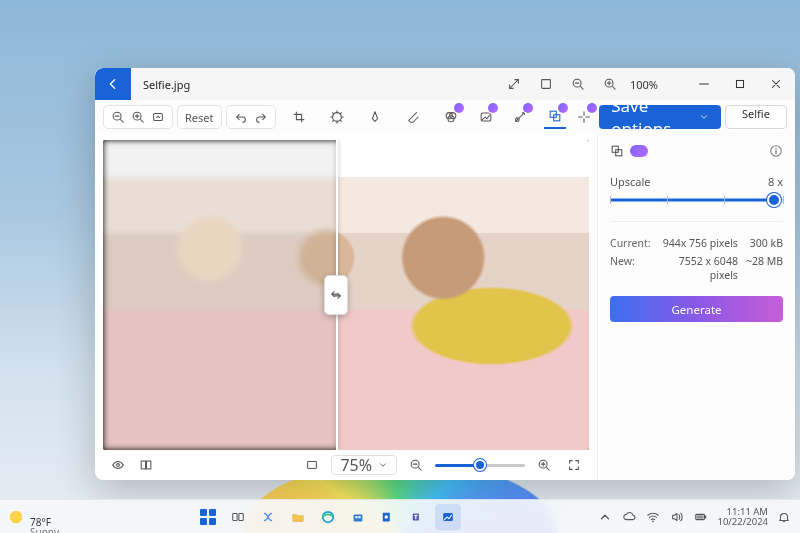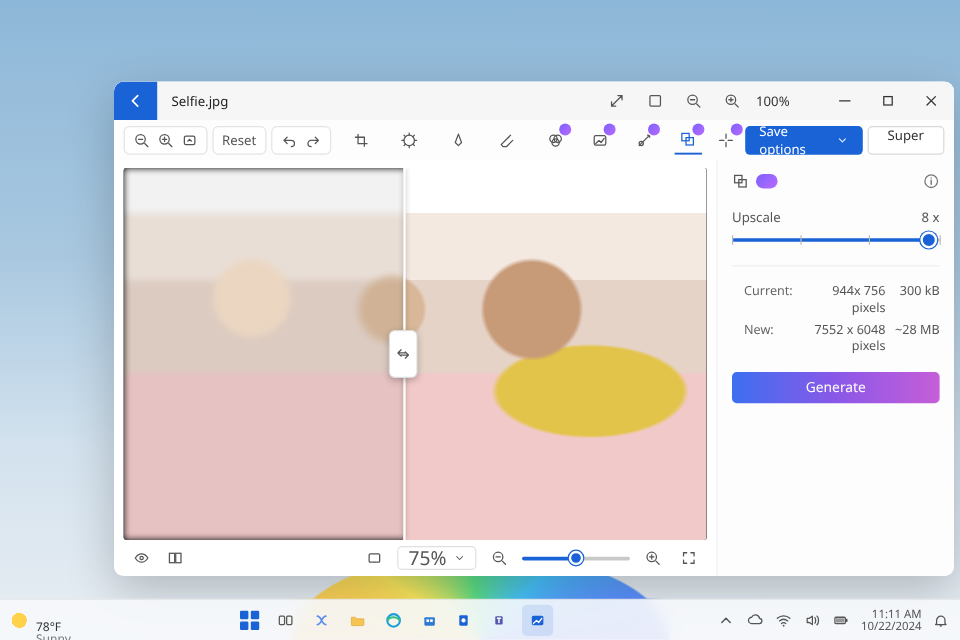--- a/index.html
+++ b/index.html
@@ -60,21 +60,21 @@
   }
   .tool-icon.active { color:#1a63d6; border-bottom: 2px solid #1a63d6; border-radius: 4px 4px 0 0; }
   .ai-badge {
     position: absolute; top: -2px; right: -2px; width: 10px; height: 10px;
     border-radius: 50%; background: linear-gradient(135deg,#7b61ff,#b96bff);
     box-shadow: 0 0 0 1px #fff;
   }
   .toolbar-spacer { flex: 1; }
   .primary-btn {
     height: 24px; padding: 0 12px; background: #1a63d6; color: #fff;
-    border-radius: 4px; font-size: 11px; display: flex; align-items: center; gap: 6px;
+    border-radius: 4px; font-size: 17px; display: flex; align-items: center; gap: 6px;
     cursor: pointer;
   }
   .primary-btn .caret { opacity:.85; }
   .secondary-btn {
     height: 24px; padding: 0 16px; border: 1px solid #d9d9d9; border-radius: 4px;
     font-size: 11px; color: #333; background: #fff; cursor: pointer;
   }
 
   .content { flex: 1; display: flex; min-height: 0; }
   .canvas-area {
@@ -164,21 +164,21 @@
   .upscale-slider .tick {
     position:absolute; top:50%; width:1px; height:8px; background:#b9b9b9; transform:translateY(-50%);
   }
   .upscale-slider .thumb {
     position:absolute; left:95%; top:50%; transform:translate(-50%,-50%);
     width:14px; height:14px; border-radius:50%; background:#1a63d6; border:2px solid #fff;
     box-shadow: 0 0 0 1px #1a63d6;
   }
 
   .divider-line { height:1px; background:#eee; margin: 4px 0; }
-  .kv { display:grid; grid-template-columns: 44px 1fr auto; gap:4px 8px; font-size:10.5px; color:#555;margin-left:10px; }
+  .kv { display:grid; grid-template-columns: 44px 1fr auto; gap:4px 8px; font-size:10.5px; color:#555; }
   .kv .k { color:#666; }
   .kv .v1 { text-align:right; }
   .kv .v2 { text-align:right; color:#555; }
 
   .generate-btn {
     margin-top: 4px; height: 26px; border-radius: 4px; color:#fff; font-size:11.5px;
     display:flex; align-items:center; justify-content:center; cursor:pointer;
     background: linear-gradient(90deg,#3d6ff0,#8a58e8,#c65ed8);
   }
 
@@ -381,21 +381,21 @@
     </div>
     <div class="primary-btn">
       <span>Save options</span>
       <span class="caret">
         <svg viewBox="0 0 16 16" style="width:10px;height:10px">
             <path d="M4 6l4 4 4-4" fill="none" stroke="currentColor" stroke-width="1.6" stroke-linecap="round" stroke-linejoin="round"></path>
           </svg>
       </span>
     </div>
     <div class="secondary-btn">
-      <span>Super</span>
+      <span>Selfie</span>
     </div>
   </div>
 
   <div class="content">
 
     <div class="canvas-area">
       <div class="canvas">
         <div class="photo-left"></div>
         <div class="photo-right"></div>
         <div class="divider"></div>

